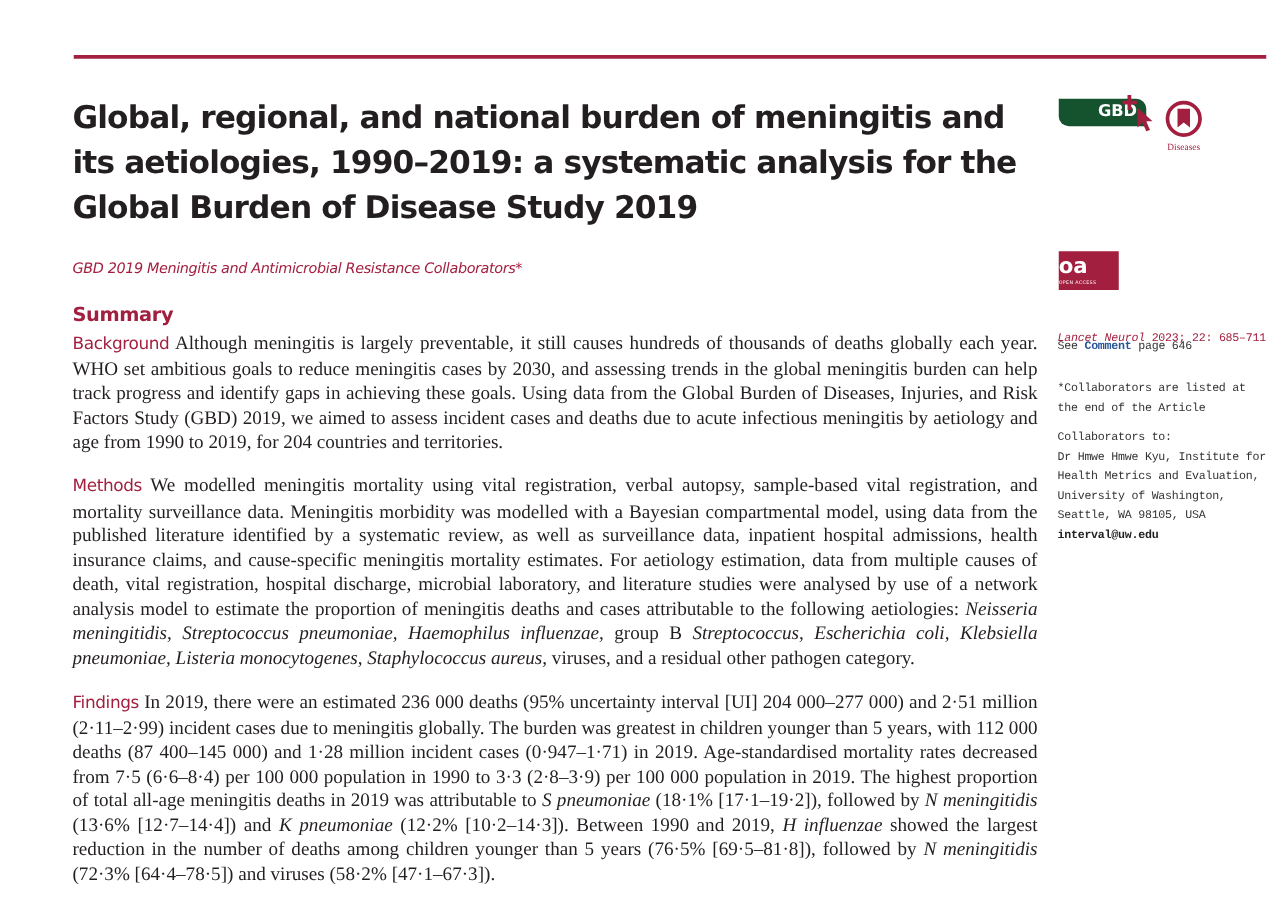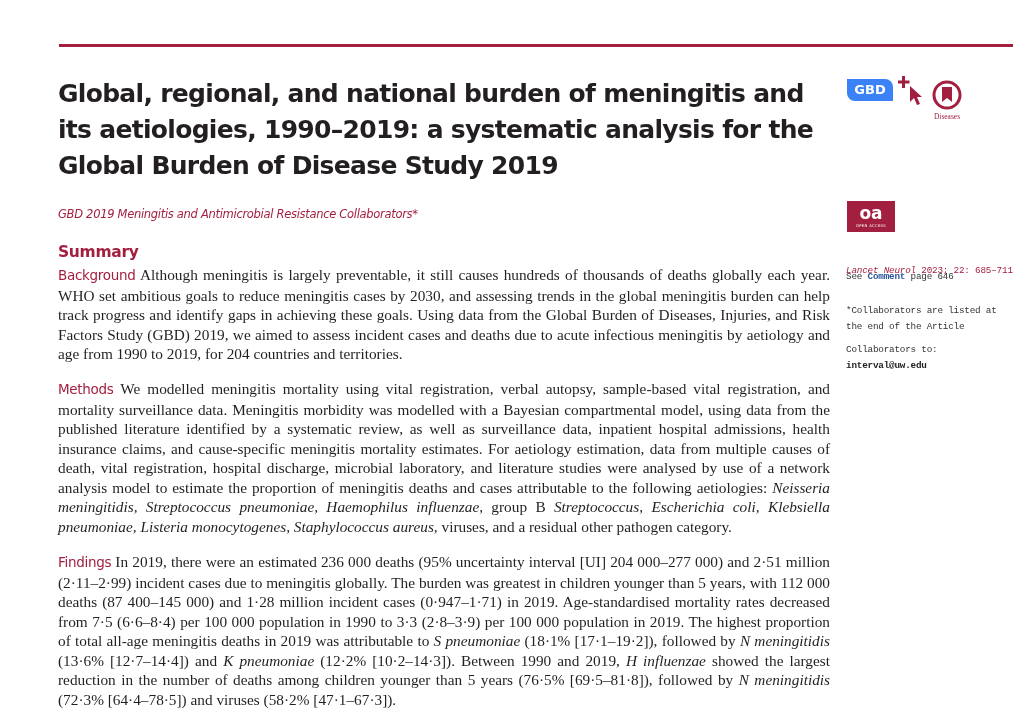--- a/index.html
+++ b/index.html
@@ -7,25 +7,25 @@
   .rule { position: absolute; left: 59px; top: 44px; width: 954px; height: 3px; background: #a31f3f; }
   .title { position: absolute; left: 58px; top: 76px; width: 780px; font-family: "DejaVu Sans", sans-serif; font-weight: bold; font-size: 25px; line-height: 36px; color: #231f20; letter-spacing: -0.7px; margin: 0; }
   .authors { position: absolute; left: 58px; top: 207px; font-family: "DejaVu Sans", sans-serif; font-style: italic; font-size: 11.5px; color: #a31f3f; letter-spacing: -0.3px; }
   .summary-h { position: absolute; left: 58px; top: 243px; font-family: "DejaVu Sans", sans-serif; font-weight: bold; font-size: 15.5px; color: #a31f3f; margin: 0; letter-spacing: -0.3px; }
   .para { position: absolute; left: 58px; width: 772px; font-size: 15.3px; line-height: 19.5px; text-align: justify; margin: 0; color: #231f20; }
   .para .lbl { font-family: "DejaVu Sans", sans-serif; color: #a31f3f; font-size: 13.5px; letter-spacing: -0.3px; }
   .p-bg { top: 265px; }
   .p-me { top: 379px; }
   .p-fi { top: 552px; }
   .sidebar { position: absolute; left: 846px; width: 170px; font-family: Liberation Mono, monospace; font-size: 9.3px; line-height: 15.5px; color: #333; letter-spacing: -0.2px; }
-  .gbd-badge { position: absolute; left: 847px; top: 79px; width: 46px; height: 22px; background: #3b82f6; color: #fff; border-radius: 0 8px 0 8px; font-family: "DejaVu Sans", sans-serif; font-weight: bold; font-size: 13px; line-height: 22px; text-align: center; }
+  .gbd-badge { position: absolute; left: 847px; top: 79px; width: 46px; height: 22px; background: #14532d; color: #fff; border-radius: 0 8px 0 8px; font-family: "DejaVu Sans", sans-serif; font-weight: bold; font-size: 13px; line-height: 22px; text-align: center; padding-left: 24px; }
   .cross-icon { position: absolute; left: 898px; top: 74px; width: 30px; height: 34px; }
   .crossmark { position: absolute; left: 925px; top: 80px; width: 44px; height: 42px; text-align: center; }
   .crossmark-label { font-family: "Liberation Serif", serif; font-size: 7.5px; color: #a31f3f; display: block; margin-top: -2px; }
-  .oa-badge { position: absolute; left: 847px; top: 201px; width: 48px; height: 31px; background: #a31f3f; color: #fff; text-align: center; }
+  .oa-badge { position: absolute; left: 847px; top: 201px; width: 48px; height: 31px; background: #a31f3f; color: #fff; }
   .oa-badge .oa { font-family: "DejaVu Sans", sans-serif; font-weight: bold; font-size: 17px; line-height: 20px; display: block; padding-top: 2px; }
   .oa-badge .oa-sub { font-family: "DejaVu Sans", sans-serif; font-size: 3.8px; letter-spacing: 0.3px; display: block; }
   .journal { top: 263px; }
   .journal .jname { color: #a31f3f; font-style: italic; }
   .journal .jref { color: #a31f3f; }
   .see { top: 269px; }
   .see a { color: #2a5599; text-decoration: none; font-weight: bold; }
   .collab { top: 303px; }
   .corr { top: 342px; }
   .email { font-weight: bold; color: #222; display: block; }
@@ -69,14 +69,15 @@
 <p class="para p-fi"><span class="lbl">Findings</span><span> In 2019, there were an estimated 236 000 deaths (95% uncertainty interval [UI] 204 000–277 000) and 2·51 million (2·11–2·99) incident cases due to meningitis globally. The burden was greatest in children younger than 5 years, with 112 000 deaths (87 400–145 000) and 1·28 million incident cases (0·947–1·71) in 2019. Age-standardised mortality rates decreased from 7·5 (6·6–8·4) per 100 000 population in 1990 to 3·3 (2·8–3·9) per 100 000 population in 2019. The highest proportion of total all-age meningitis deaths in 2019 was attributable to </span><i>S pneumoniae</i><span> (18·1% [17·1–19·2]), followed by </span><i>N meningitidis</i><span> (13·6% [12·7–14·4]) and </span><i>K pneumoniae</i><span> (12·2% [10·2–14·3]). Between 1990 and 2019, </span><i>H influenzae</i><span> showed the largest reduction in the number of deaths among children younger than 5 years (76·5% [69·5–81·8]), followed by </span><i>N meningitidis</i><span> (72·3% [64·4–78·5]) and viruses (58·2% [47·1–67·3]).</span></p>
 
 <div class="sidebar journal"><span class="jname">Lancet Neurol</span><span class="jref"> 2023; 22: 685–711</span></div>
 
 <div class="sidebar see"><span>See </span><a>Comment</a><span> page 646</span></div>
 
 <div class="sidebar collab">*Collaborators are listed at the end of the Article</div>
 
 <div class="sidebar corr">
   <span style="display:block">Collaborators to:</span>
+  <span style="display:block">Dr Hmwe Hmwe Kyu, Institute for Health Metrics and Evaluation, University of Washington, Seattle, WA 98105, USA</span>
   <span class="email">interval@uw.edu</span>
 </div>
 
 </body></html>

